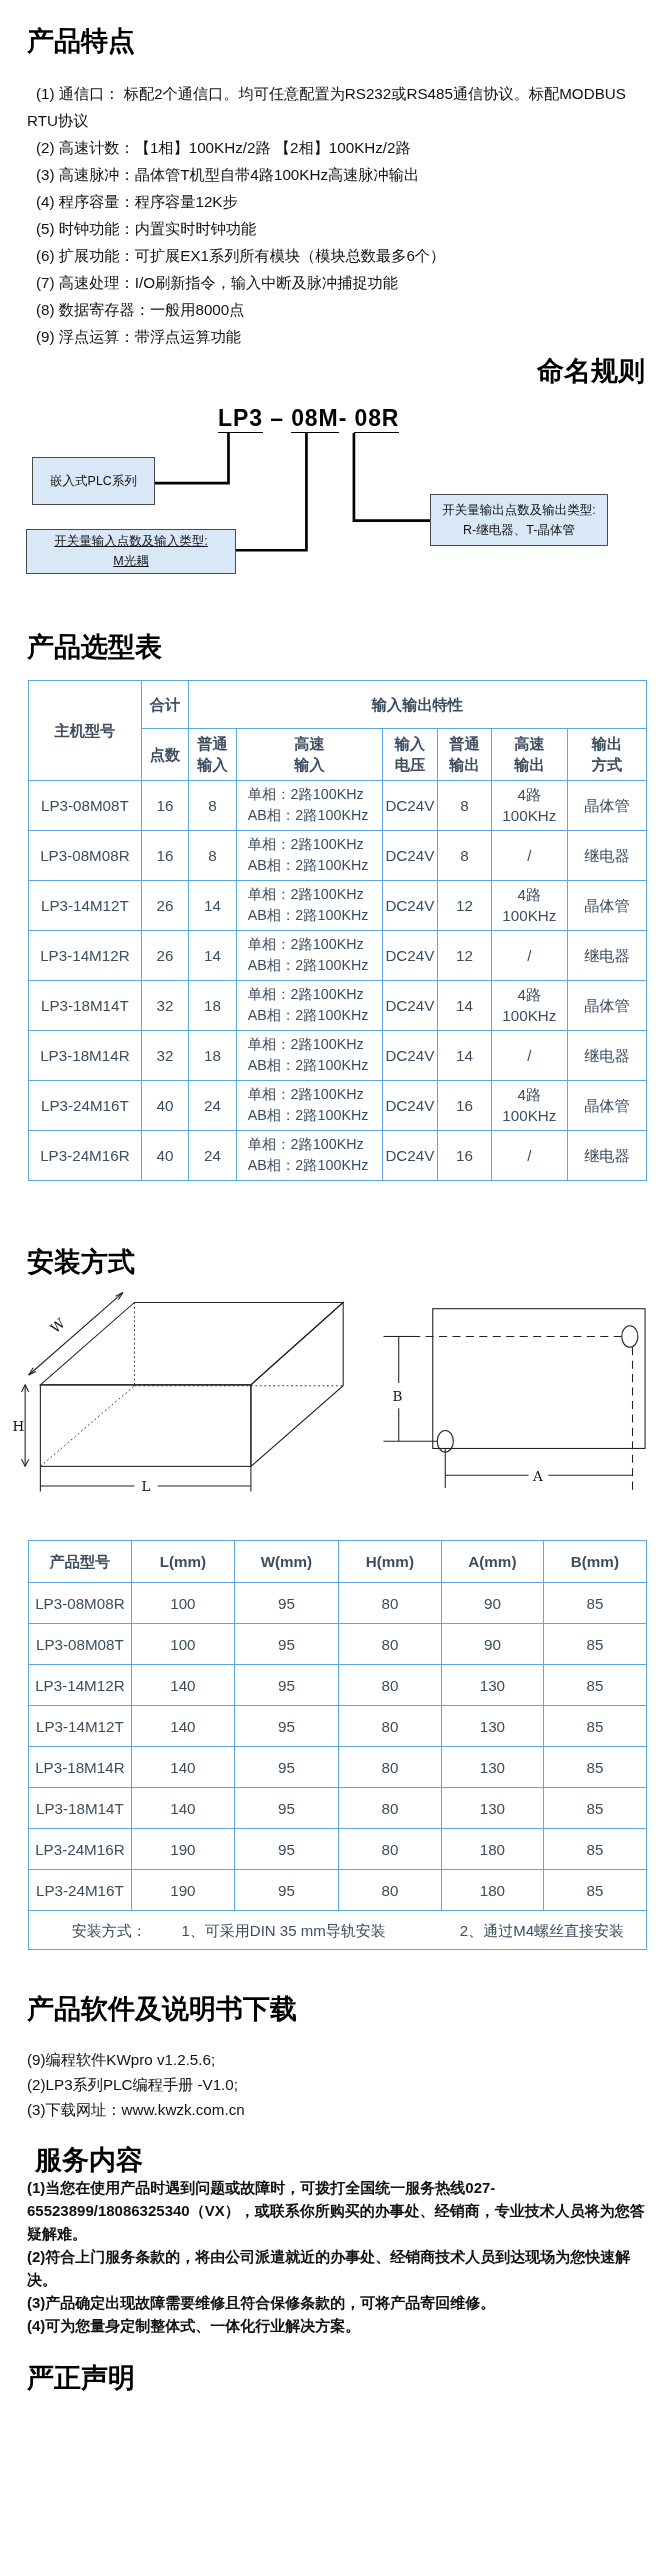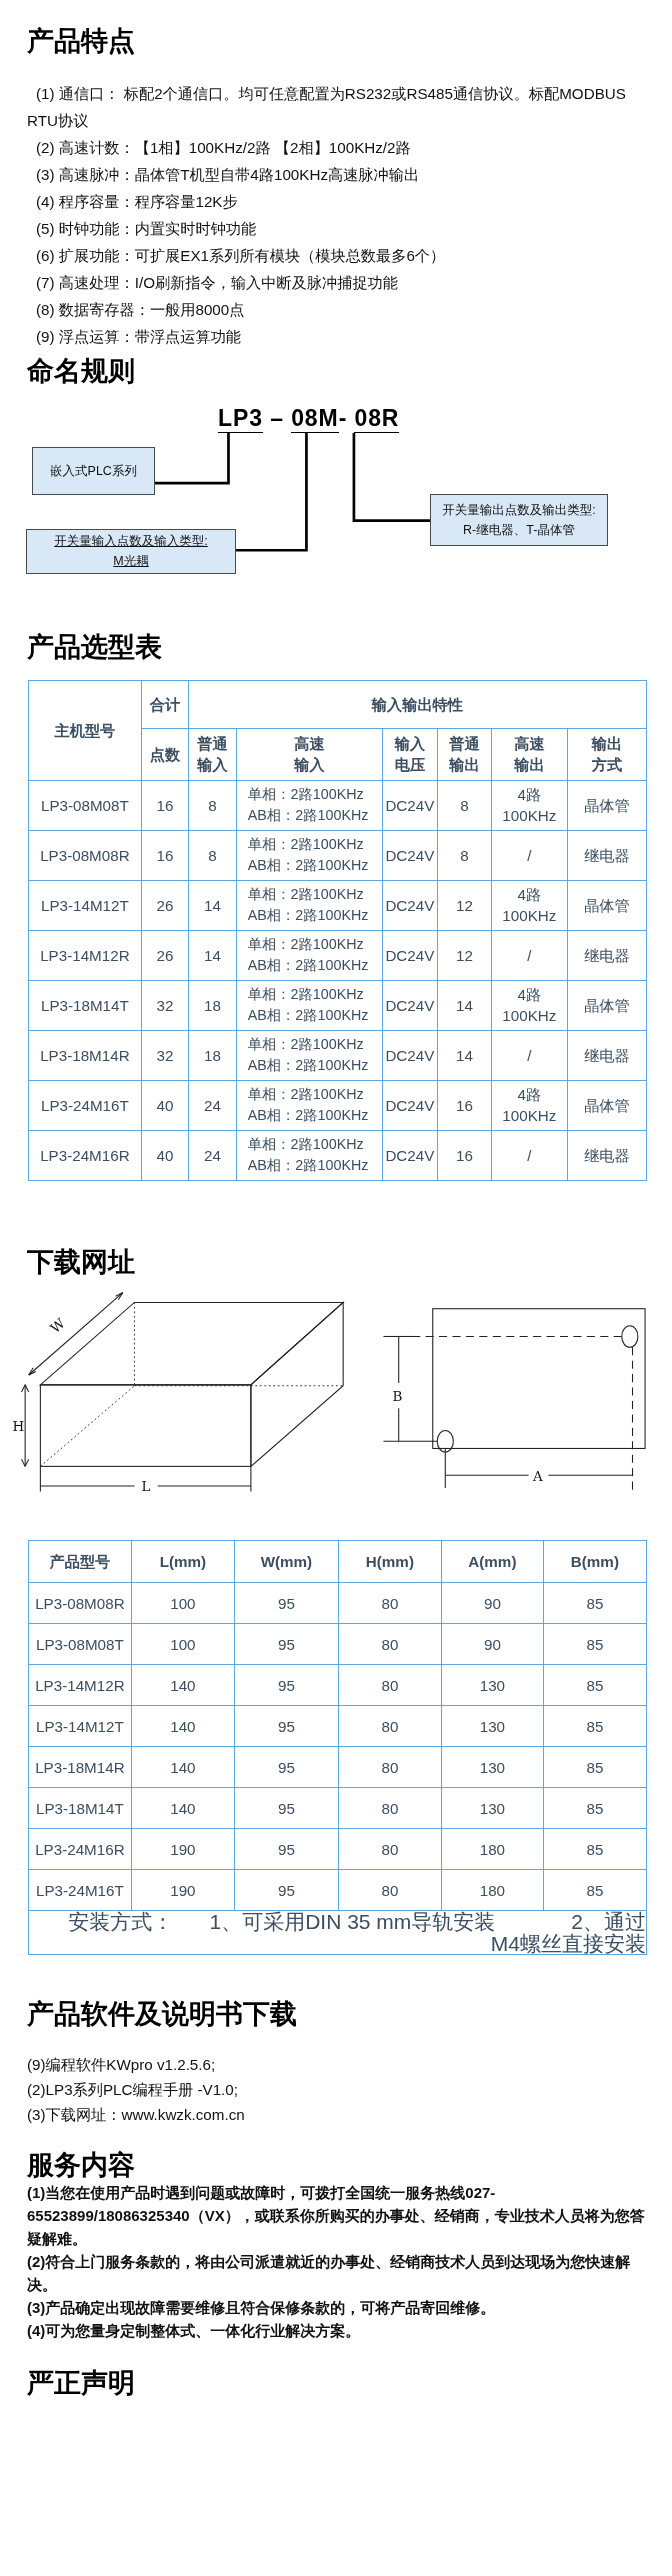--- a/index.html
+++ b/index.html
@@ -5,21 +5,21 @@
   html,body{margin:0;padding:0;background:#fff;}
   body{width:672px;height:2576px;overflow:hidden;position:relative;
        font-family:"Liberation Sans","DejaVu Sans",sans-serif;color:#111;}
   .page{padding:0 27px;}
   h1.sec{font-size:27px;font-weight:bold;color:#000;margin:0;line-height:32px;}
   
   #features-title{margin-top:25px;}
   .feature-list{margin-top:23px;font-size:15.2px;line-height:27px;color:#111;}
   .feature-item{text-indent:9px;}
   
-  #naming-title{margin-top:5.4px;}
+  #naming-title{margin-top:5.4px;text-align:right;}
   .diagram{position:relative;height:229px;margin-top:7.2px;}
   .model-code{position:absolute;left:218px;top:10.8px;font-size:23px;font-weight:bold;
               letter-spacing:0.9px;color:#000;white-space:pre;}
   .model-code u{text-decoration:none;border-bottom:1.8px solid #000;padding-bottom:0.9px;}
   .nbox{position:absolute;background:#d9e8f7;border:0.9px solid #4a4a4a;color:#111;
         font-size:12.5px;display:flex;flex-direction:column;justify-content:center;
         align-items:center;text-align:center;line-height:20px;box-sizing:border-box;}
   .diagram svg{position:absolute;left:0;top:0;}
   
   table.blue{border-collapse:collapse;table-layout:fixed;margin-left:0.9px;}
@@ -33,28 +33,28 @@
   #selection-table .c-hs{text-align:left;padding-left:10.8px;font-size:14.3px;}
   #selection-table thead tr.h1{height:48px;}
   #selection-table thead tr.h2{height:52px;}
   
   #dims-title{margin-top:65px;}
   #dims-svg{display:block;margin-top:11.7px;}
   #dims-table{margin-top:36px;width:618px;}
   #dims-table thead tr{height:42px;}
   #dims-table tbody tr{height:41px;}
   #dims-table tr.mount-row{height:39px;}
-  #dims-table td.mount-cell{text-align:right;padding-left:21px;font-size:21px;}
+  #dims-table td.mount-cell{text-align:center;padding-left:21px;font-size:15px;}
   #dims-table td.mount-cell span{margin-right:0;}
   #dims-table td.mount-cell .mi1{margin-left:30.5px;}
   #dims-table td.mount-cell .mi2{margin-left:70px;}
   
   #downloads-title{margin-top:43px;}
   .dl-list{margin-top:21.5px;font-size:15.2px;line-height:25px;}
-  #service-title{margin-top:22.4px;}
+  #service-title{margin-top:22.4px;margin-left:8px;}
   .svc-list{font-size:15px;line-height:23px;font-weight:bold;}
   #statement-title{margin-top:25px;}
   .stm-list{margin-top:23px;font-size:15.2px;line-height:23px;}
   
   .tl{stroke:#222;stroke-width:1.2;fill:none;}
   .tl-dot{stroke:#222;stroke-width:1;fill:none;stroke-dasharray:2 3;}
   .tl-dash{stroke:#222;stroke-width:1.2;fill:none;stroke-dasharray:9 6;}
   .dim-text{font-family:"DejaVu Serif",serif;font-size:15px;fill:#111;}
 </style>
 </head>
@@ -77,21 +77,21 @@
 
   <h1 class="sec" id="naming-title">命名规则</h1>
 
   <div class="diagram" style="margin:7.2px -27px 0 -27px;padding-left:36px;">
     <svg width="672" height="229" viewBox="0 0 750 255">
       <polyline points="255,42 255,98 173,98" stroke="#000" stroke-width="3" fill="none"></polyline>
       <polyline points="342,42 342,173 263,173" stroke="#000" stroke-width="3" fill="none"></polyline>
       <polyline points="395,42 395,140 480,140" stroke="#000" stroke-width="3" fill="none"></polyline>
     </svg>
     <div class="model-code"><u>LP3</u><span> – </span><u>08M</u><span>- </span><u>08R</u></div>
-    <div class="nbox" style="left:32px;top:52px;width:123px;height:48px;">
+    <div class="nbox" style="left:32px;top:62px;width:123px;height:48px;">
       <div>嵌入式PLC系列</div>
     </div>
     <div class="nbox" style="left:26px;top:134px;width:210px;height:45px;text-decoration:underline;">
       <div>开关量输入点数及输入类型:</div>
       <div>M光耦</div>
     </div>
     <div class="nbox" style="left:430px;top:99px;width:178px;height:52px;">
       <div>开关量输出点数及输出类型:</div>
       <div>R-继电器、T-晶体管</div>
     </div>
@@ -245,21 +245,21 @@
             <div>AB相：2路100KHz</div>
           </td>
           <td>DC24V</td>
           <td>16</td>
           <td>/</td>
           <td>继电器</td>
         </tr>
       </tbody>
   </table>
 
-  <h1 class="sec" id="dims-title">下载网址</h1>
+  <h1 class="sec" id="dims-title">安装方式</h1>
 
   <svg id="dims-svg" width="672" height="215" viewBox="0 0 750 240" style="margin-left:-27px">
 
     <rect x="45" y="107" width="235" height="91" class="tl"></rect>
     <polygon points="45,107 150,15 383,15 280,107" class="tl"></polygon>
     <polygon points="280,107 383,15 383,108 280,198" class="tl"></polygon>
     <line x1="150" y1="15" x2="150" y2="108" class="tl-dot"></line>
     <line x1="150" y1="108" x2="383" y2="108" class="tl-dot"></line>
     <line x1="45" y1="198" x2="150" y2="108" class="tl-dot"></line>
 

